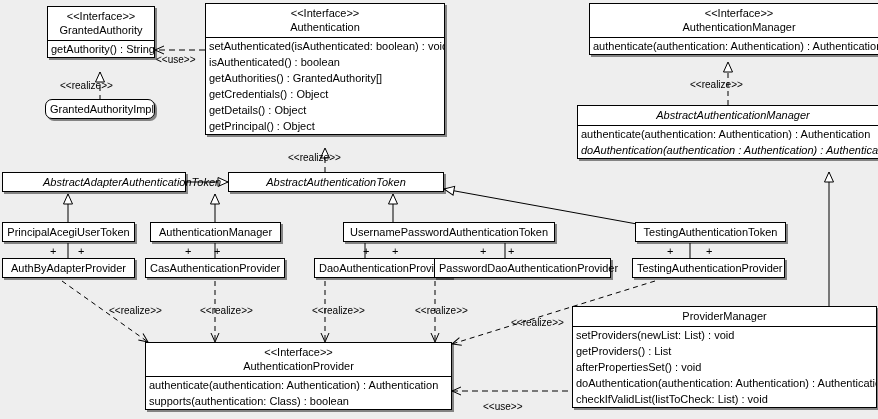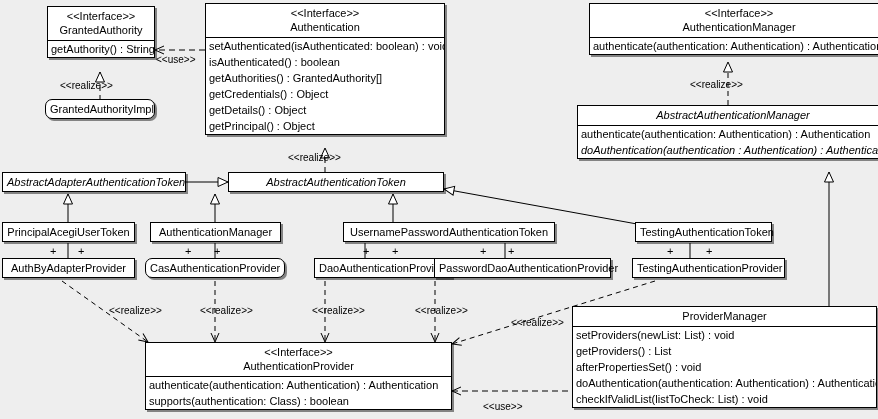--- a/index.html
+++ b/index.html
@@ -186,21 +186,21 @@
   <div class="uml" style="left:577px;top:105px;width:312px;">
     <div class="hdr">
       <div class="cname abstract">AbstractAuthenticationManager</div>
     </div>
     <div class="sep members">
       <div class="m">authenticate(authentication: Authentication) : Authentication</div>
       <div class="m abstract">doAuthentication(authentication : Authentication) : Authentication</div>
     </div>
   </div>
 
-  <div class="uml simple" style="left:2px;top:172px;width:184px;">
+  <div class="uml simple" style="left:2px;top:172px;width:184px;padding-left:36px;">
     <div class="hdr">
       <div class="cname abstract">AbstractAdapterAuthenticationToken</div>
     </div>
   </div>
 
   <div class="uml simple" style="left:228px;top:172px;width:216px;">
     <div class="hdr">
       <div class="cname abstract">AbstractAuthenticationToken</div>
     </div>
   </div>
@@ -216,33 +216,33 @@
       <div class="cname">AuthenticationManager</div>
     </div>
   </div>
 
   <div class="uml simple" style="left:343px;top:222px;width:212px;">
     <div class="hdr">
       <div class="cname">UsernamePasswordAuthenticationToken</div>
     </div>
   </div>
 
-  <div class="uml simple" style="left:635px;top:222px;width:137px;">
+  <div class="uml simple" style="left:635px;top:222px;width:151px;">
     <div class="hdr">
       <div class="cname">TestingAuthenticationToken</div>
     </div>
   </div>
 
   <div class="uml simple" style="left:2px;top:258px;width:133px;">
     <div class="hdr">
       <div class="cname">AuthByAdapterProvider</div>
     </div>
   </div>
 
-  <div class="uml simple" style="left:145px;top:258px;width:140px;border-radius:7px;">
+  <div class="uml simple" style="left:145px;top:258px;width:140px;">
     <div class="hdr">
       <div class="cname">CasAuthenticationProvider</div>
     </div>
   </div>
 
   <div class="uml simple" style="left:314px;top:258px;width:138px;">
     <div class="hdr">
       <div class="cname">DaoAuthenticationProvider</div>
     </div>
   </div>

